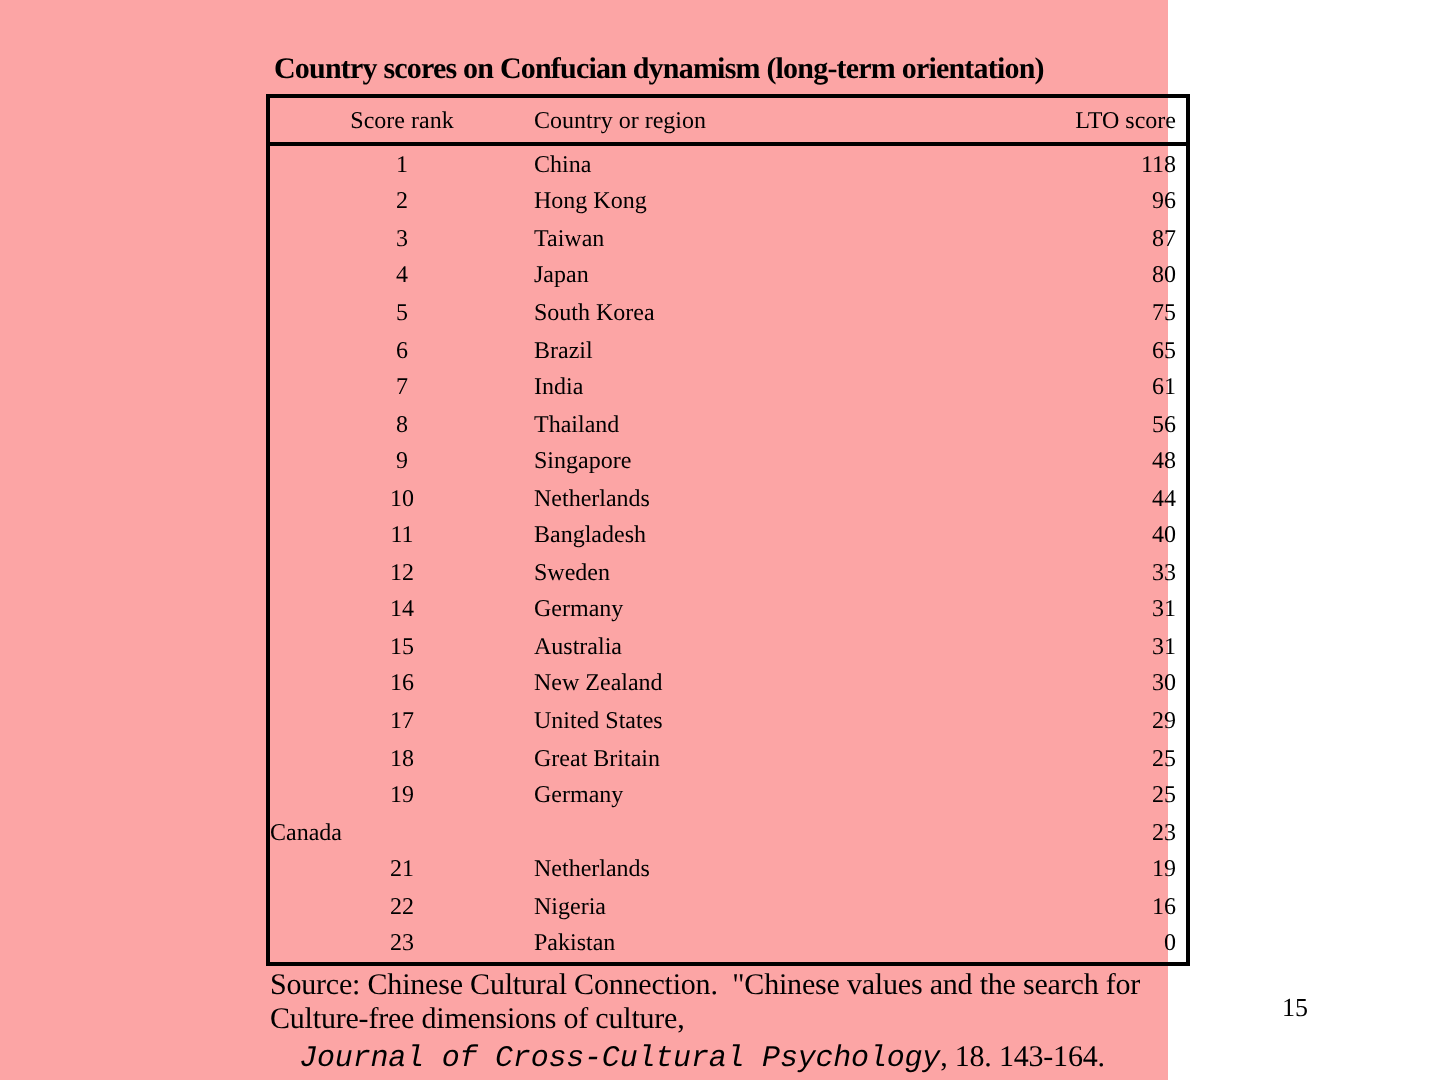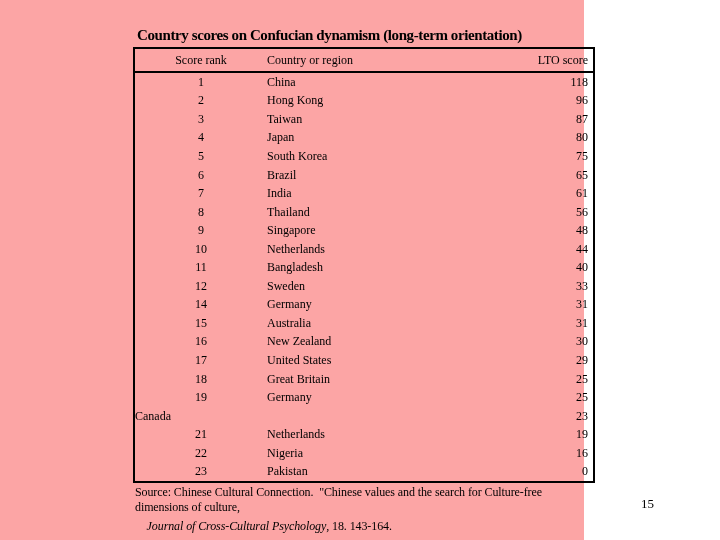--- a/index.html
+++ b/index.html
@@ -48,27 +48,27 @@
     display: flex;
     align-items: center;
   }
   .c-rank    { width: 132px; text-align: center; flex: none; }
   .c-country { flex: 1; text-align: left; }
   .c-score   { width: 70px; text-align: right; padding-right: 5px; flex: none; }
 
   .source-note {
     position: absolute;
     left: 135px;
-    font-size: 12px;
+    font-size: 15px;
     letter-spacing: -0.1px;
     white-space: pre-wrap;
   }
   .source-line1 { top: 485px; }
   .source-line2 { top: 504px; }
-  .italic { font-style: italic; }
+  .italic { font-style: italic; font-family: Liberation Mono, monospace; }
 
   .page-number {
     position: absolute;
     left: 641px; top: 496px;
     font-size: 13px;
   }
 </style>
 </head>
 <body>
 

